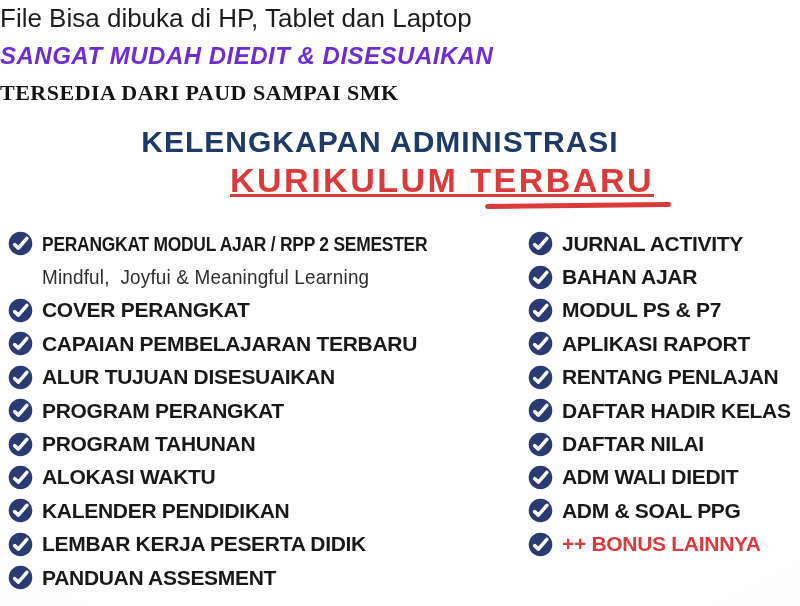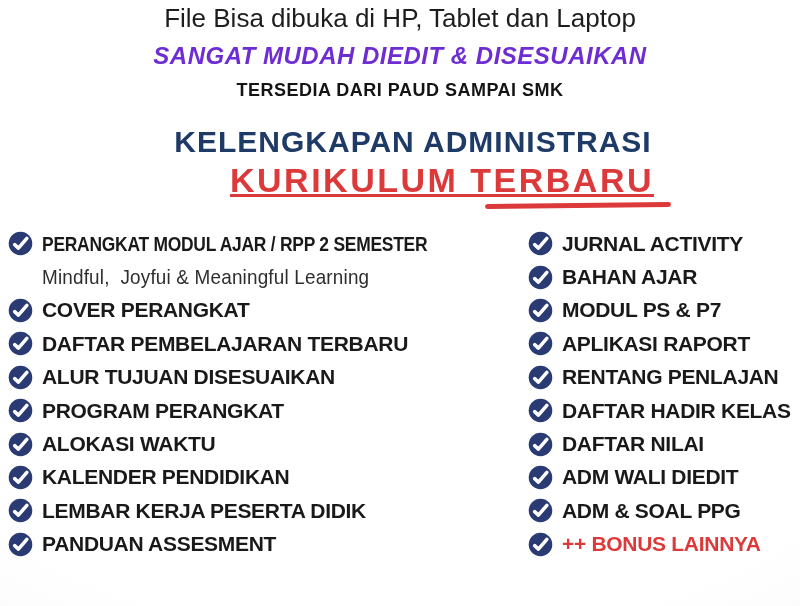--- a/index.html
+++ b/index.html
@@ -5,27 +5,27 @@
   html,body{margin:0;padding:0;}
   body{
     width:800px;height:606px;overflow:hidden;
     font-family:"Liberation Sans",sans-serif;
     background:#fff;
   }
   .page{
     position:relative;width:800px;height:606px;
     background:radial-gradient(115% 105% at 50% 40%, #ffffff 62%, #fafafb 80%, #e9e9ec 100%);
   }
-  .hline{position:absolute;left:0;width:800px;text-align:center;white-space:nowrap;}
+  .hline{position:absolute;left:0;width:800px;white-space:nowrap;}
   .line1{top:3px;font-size:26px;font-weight:400;color:#1d1d1f;}
   .line2{top:42px;font-size:24px;font-weight:700;font-style:italic;color:var(--purple);letter-spacing:.5px;}
-  .line3{top:80px;font-size:18px;font-weight:700;color:#141414;letter-spacing:.5px;}
+  .line3{top:80px;font-size:22px;font-weight:700;color:#141414;letter-spacing:.5px;font-family:Liberation Serif, serif;}
   .title1{
     position:absolute;top:125px;left:0;width:760px;text-align:center;
-    font-size:30px;font-weight:700;color:var(--navy);letter-spacing:1px;white-space:nowrap;margin-left:33px;
+    font-size:30px;font-weight:700;color:var(--navy);letter-spacing:1px;white-space:nowrap;
   }
   .title2{
     position:absolute;top:161px;left:84px;width:716px;text-align:center;
     font-size:34px;font-weight:700;color:var(--red);letter-spacing:2.5px;white-space:nowrap;text-decoration:underline;
   }
   .underline{
     position:absolute;left:485px;top:203px;width:186px;height:5px;
     background:var(--red);border-radius:3px;transform:rotate(-.6deg);
   }
   .col{position:absolute;top:227px;}
@@ -91,21 +91,21 @@
     <span class="label">COVER PERANGKAT</span>
   </div>
 
   <div class="row">
     <span class="check">
       <svg viewBox="0 0 24 24" aria-hidden="true">
         <circle cx="12" cy="12" r="11.3"></circle>
         <path d="M6.4 13.1 L10 16.4 L18.1 7"></path>
       </svg>
     </span>
-    <span class="label">DAFTAR PEMBELAJARAN TERBARU</span>
+    <span class="label">CAPAIAN PEMBELAJARAN TERBARU</span>
   </div>
 
   <div class="row">
     <span class="check">
       <svg viewBox="0 0 24 24" aria-hidden="true">
         <circle cx="12" cy="12" r="11.3"></circle>
         <path d="M6.4 13.1 L10 16.4 L18.1 7"></path>
       </svg>
     </span>
     <span class="label">ALUR TUJUAN DISESUAIKAN</span>
@@ -114,20 +114,29 @@
   <div class="row">
     <span class="check">
       <svg viewBox="0 0 24 24" aria-hidden="true">
         <circle cx="12" cy="12" r="11.3"></circle>
         <path d="M6.4 13.1 L10 16.4 L18.1 7"></path>
       </svg>
     </span>
     <span class="label">PROGRAM PERANGKAT</span>
   </div>
 
+  <div class="row">
+    <span class="check">
+      <svg viewBox="0 0 24 24" aria-hidden="true">
+        <circle cx="12" cy="12" r="11.3"></circle>
+        <path d="M6.4 13.1 L10 16.4 L18.1 7"></path>
+      </svg>
+    </span>
+    <span class="label">PROGRAM TAHUNAN</span>
+  </div>
 
   <div class="row">
     <span class="check">
       <svg viewBox="0 0 24 24" aria-hidden="true">
         <circle cx="12" cy="12" r="11.3"></circle>
         <path d="M6.4 13.1 L10 16.4 L18.1 7"></path>
       </svg>
     </span>
     <span class="label">ALOKASI WAKTU</span>
   </div>

